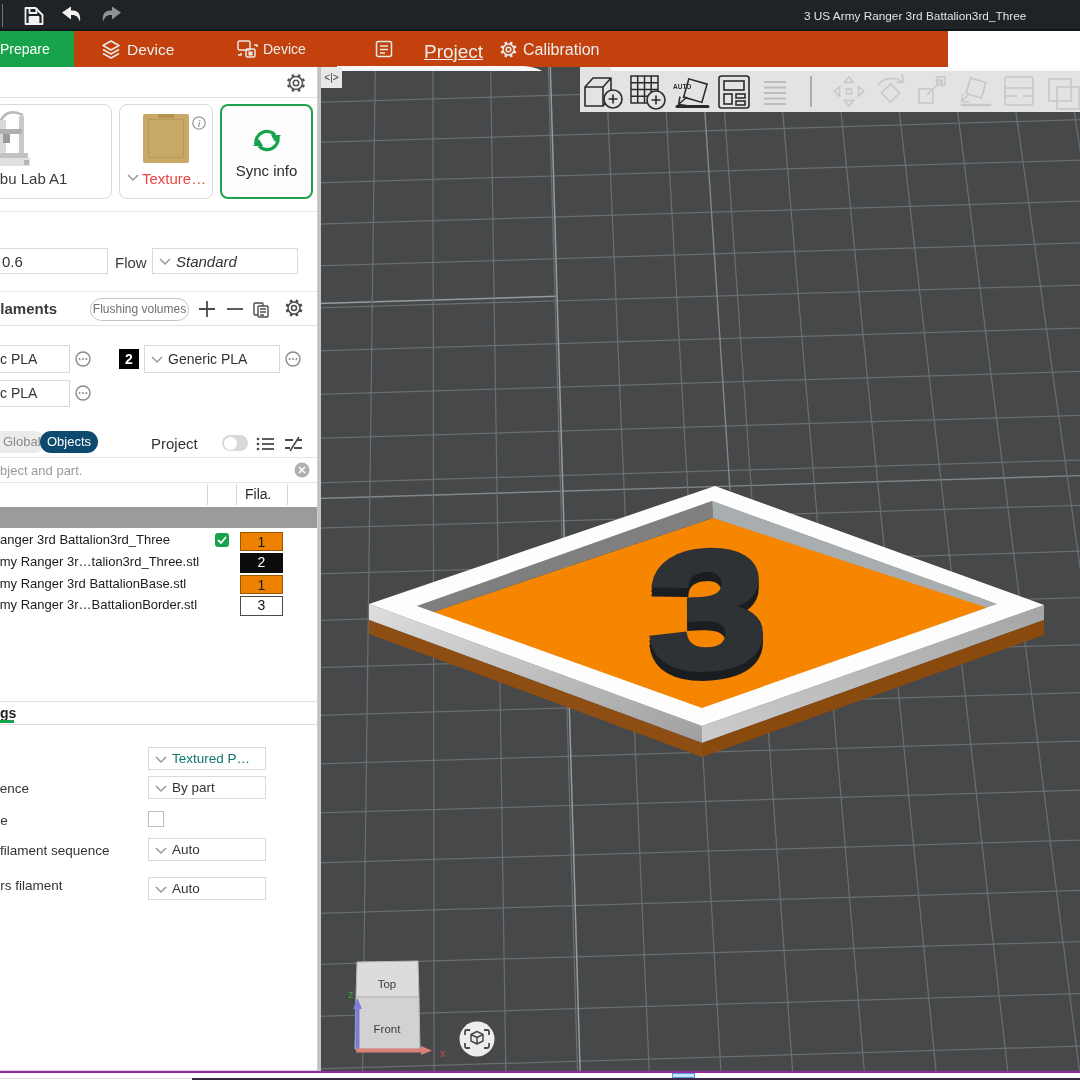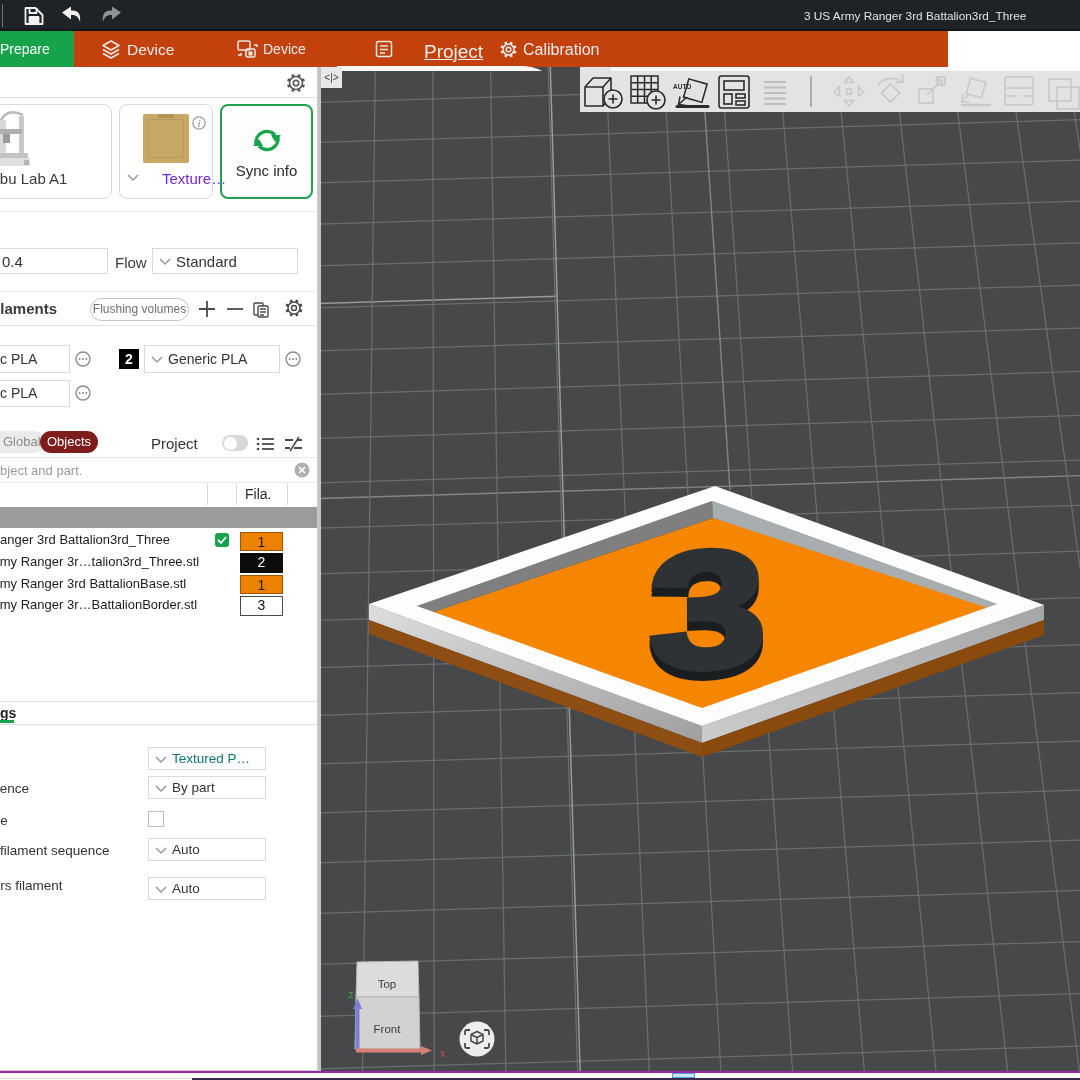--- a/index.html
+++ b/index.html
@@ -248,40 +248,40 @@
   <div class="abs" style="left:143px;top:47px;width:46px;height:49px;background:#c7a865;border-radius:2px;"></div>
   <div class="abs" style="left:148px;top:52px;width:36px;height:39px;border:1px solid #b89a58;"></div>
   <div class="abs" style="left:158px;top:47px;width:16px;height:4px;background:#b39253;"></div>
   <svg class="abs" style="left:192px;top:49px;" width="16" height="16">
         <circle cx="7" cy="7" r="6.2" fill="none" stroke="#9a9a9a" stroke-width="1.3"></circle>
         <text x="7" y="10.5" text-anchor="middle" font-size="9" fill="#9a9a9a" font-style="italic" font-weight="bold">i</text>
       </svg>
   <svg class="abs" style="left:126px;top:106px;" width="14" height="10">
         <path d="M2,2 l5,5 l5,-5" fill="none" stroke="#9a9a9a" stroke-width="1.5"></path>
       </svg>
-  <div class="abs" style="left:142px;top:103px;font-size:15px;color:#6d28d9;margin-left:20px;">Texture…</div>
+  <div class="abs" style="left:142px;top:103px;font-size:15px;color:#ef4444;">Texture…</div>
 
   <svg class="abs" style="left:248px;top:55px;" width="38" height="36">
     <path d="M8,22 a11,11 0 0 1 19,-9" fill="none" stroke="#17a34b" stroke-width="3.4"></path>
     <polygon points="23,13 33,13 27,20" fill="#17a34b"></polygon>
     <path d="M30,15 a11,11 0 0 1 -19,9" fill="none" stroke="#17a34b" stroke-width="3.4"></path>
     <polygon points="5,24 15,24 11,17" fill="#17a34b"></polygon>
   </svg>
   <div class="abs" style="left:220px;top:95px;width:93px;text-align:center;font-size:15px;color:#2b2b2b;">Sync info</div>
 
   <div class="abs" style="left:0;top:144px;width:318px;height:1px;background:#e8e8e8;"></div>
 
   <div class="abs" style="left:-60px;top:181px;width:168px;height:26px;border:1px solid #d9d9d9;"></div>
-  <div class="abs" style="left:2px;top:186px;font-size:15px;color:#333;">0.4</div>
+  <div class="abs" style="left:2px;top:186px;font-size:15px;color:#333;">0.6</div>
   <div class="abs" style="left:115px;top:187px;font-size:15px;color:#3a3a3a;">Flow</div>
   <div class="abs" style="left:152px;top:181px;width:146px;height:26px;border:1px solid #d9d9d9;"></div>
   <svg class="abs" style="left:158px;top:190px;" width="14" height="10">
         <path d="M2,2 l5,5 l5,-5" fill="none" stroke="#9a9a9a" stroke-width="1.5"></path>
       </svg>
-  <div class="abs" style="left:176px;top:186px;font-size:15px;color:#333;">Standard</div>
+  <div class="abs" style="left:176px;top:186px;font-size:15px;color:#333;font-style:italic;">Standard</div>
 
   <div class="abs" style="left:0;top:224px;width:318px;height:1px;background:#ededed;"></div>
   <div class="abs" style="left:-13px;top:233px;font-size:15px;font-weight:bold;color:#3a3a3a;">Filaments</div>
   <div class="abs" style="left:90px;top:231px;width:99px;height:23px;border:1px solid #c4c4c4;border-radius:12px;font-size:12px;color:#707070;text-align:center;line-height:21px;">Flushing volumes</div>
   <svg class="abs" style="left:198px;top:233px;" width="110" height="20">
     <path d="M9,1 v16 M1,9 h16" stroke="#4a4a4a" stroke-width="1.8"></path>
     <path d="M29,9 h16" stroke="#4a4a4a" stroke-width="1.8"></path>
     <g fill="none" stroke="#4a4a4a" stroke-width="1.4">
       <rect x="56" y="3" width="9" height="12" rx="1"></rect>
       <rect x="60" y="6" width="10" height="11" rx="1" fill="#fff"></rect>
@@ -327,21 +327,21 @@
   <div class="abs" style="left:-42px;top:318px;font-size:14px;color:#333;">Generic PLA</div>
   <svg class="abs" style="left:74px;top:317px;" width="20" height="20">
         <circle cx="9" cy="9" r="7" fill="none" stroke="#8a8a8a" stroke-width="1.4"></circle>
         <circle cx="5.6" cy="9" r="1" fill="#8a8a8a"></circle>
         <circle cx="9" cy="9" r="1" fill="#8a8a8a"></circle>
         <circle cx="12.4" cy="9" r="1" fill="#8a8a8a"></circle>
       </svg>
 
   <div class="abs" style="left:-20px;top:364px;width:65px;height:22px;background:#ebebeb;border-radius:11px;"></div>
   <div class="abs" style="left:3px;top:367px;font-size:13px;color:#8a8a8a;">Global</div>
-  <div class="abs" style="left:40px;top:364px;width:58px;height:22px;background:#7f1d1d;border-radius:11px;color:#fff;font-size:13px;text-align:center;line-height:22px;">Objects</div>
+  <div class="abs" style="left:40px;top:364px;width:58px;height:22px;background:#0c4a6e;border-radius:11px;color:#fff;font-size:13px;text-align:center;line-height:22px;">Objects</div>
   <div class="abs" style="left:151px;top:368px;font-size:15px;color:#333;">Project</div>
   <div class="abs" style="left:222px;top:368px;width:26px;height:16px;background:#d9d9d9;border-radius:8px;"></div>
   <div class="abs" style="left:223.5px;top:369.5px;width:13px;height:13px;background:#fff;border-radius:50%;"></div>
   <svg class="abs" style="left:256px;top:369px;" width="20" height="16">
     <circle cx="2" cy="3" r="1.3" fill="#4a4a4a"></circle>
         <path d="M6,3 h12" stroke="#4a4a4a" stroke-width="1.8"></path>
     <circle cx="2" cy="8" r="1.3" fill="#4a4a4a"></circle>
         <path d="M6,8 h12" stroke="#4a4a4a" stroke-width="1.8"></path>
     <circle cx="2" cy="13" r="1.3" fill="#4a4a4a"></circle>
         <path d="M6,13 h12" stroke="#4a4a4a" stroke-width="1.8"></path>

